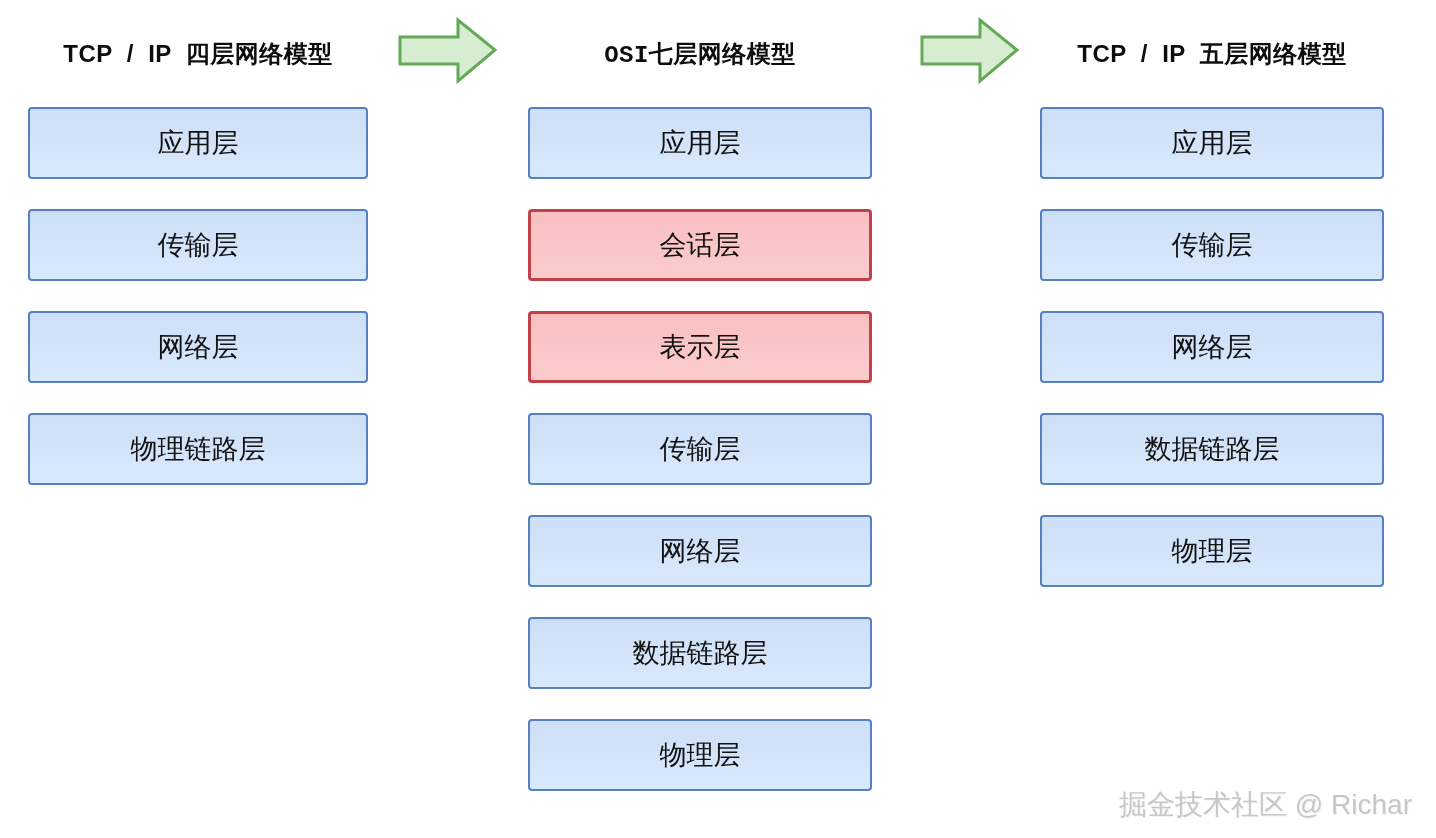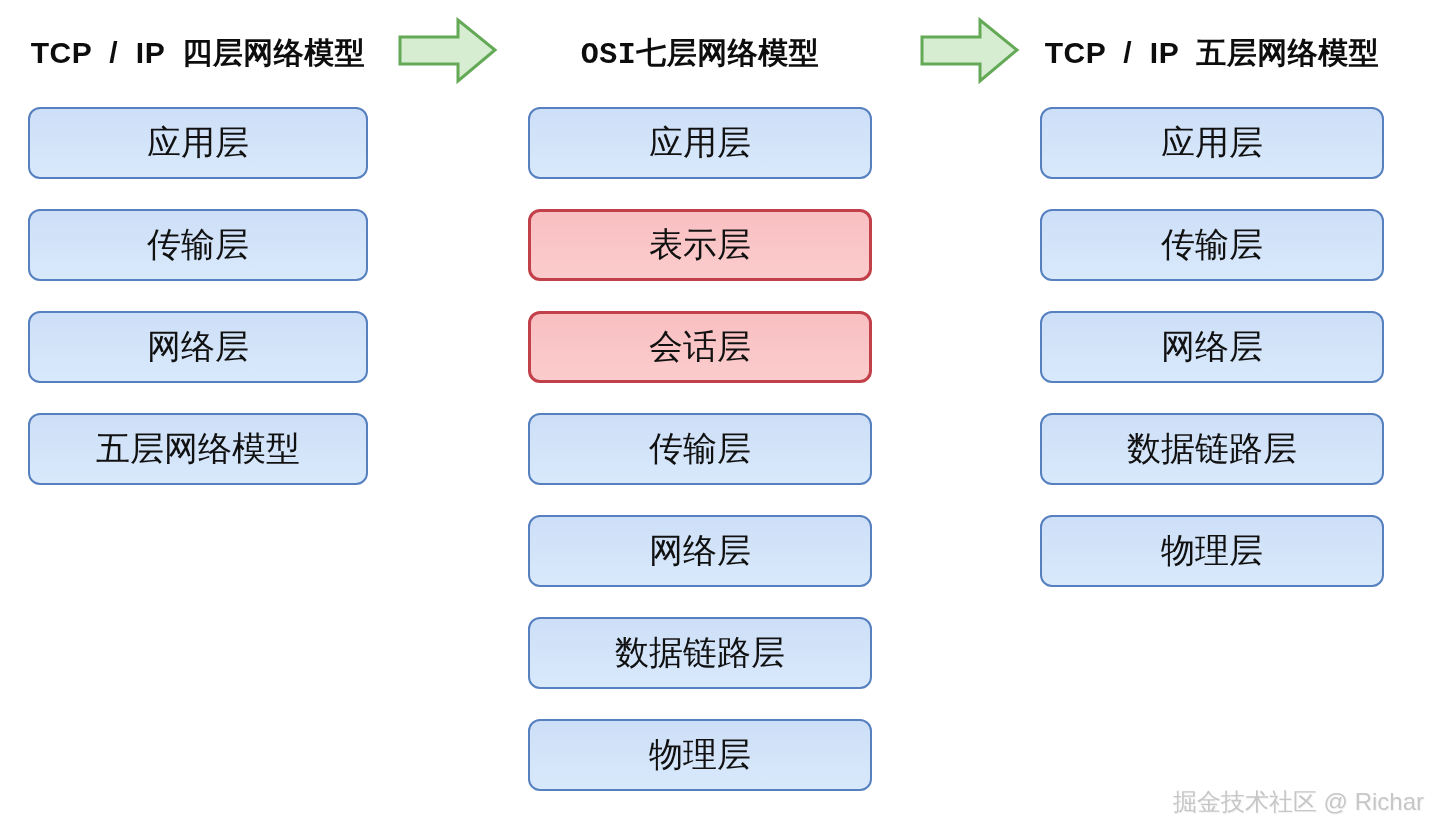--- a/index.html
+++ b/index.html
@@ -13,36 +13,36 @@
   .canvas { position: absolute; inset: 0; }
 
   .col { position: absolute; top: 30px; }
   .col-c1 { left: 28px;   width: 340px; }
   .col-c2 { left: 528px;  width: 344px; font-family: Liberation Mono, monospace; }
   .col-c3 { left: 1040px; width: 344px; }
 
   .col-title {
     height: 47px;
     display: flex; align-items: center; justify-content: center;
-    font-size: 30px; font-weight: 700; color: #0d0d0d;
+    font-size: 24px; font-weight: 700; color: #0d0d0d;
     letter-spacing: 0.5px;
     white-space: pre;
   }
 
   .boxes {
     margin-top: 30px;
     display: flex; flex-direction: column; gap: 30px;
   }
 
   .layer-box {
     box-sizing: border-box;
     height: 72px;
-    border-radius: 12px;
+    border-radius: 4px;
     display: flex; align-items: center; justify-content: center;
-    font-size: 34px; font-weight: 500; color: #111111; text-align: right;
+    font-size: 27px; font-weight: 500; color: #111111; text-align: right;
   }
   .layer-box.blue {
     background: linear-gradient(180deg, var(--blue-fill, #cddff7) 0%, var(--blue-fill-light, #d9e9fc) 100%);
     border: 2.5px solid var(--blue-border, #5680bf);
   }
   .layer-box.red {
     background: linear-gradient(180deg, var(--red-fill, #f9bfc1) 0%, var(--red-fill-light, #fbcccd) 100%);
     border: 3px solid var(--red-border, #c2404a);
   }
 
@@ -51,22 +51,22 @@
   .arrow-2 { left: 920px; }
   .arrow polygon {
     fill: var(--arrow-fill, #d6edd2);
     stroke: var(--arrow-border, #63a956);
     stroke-width: 3;
     stroke-linejoin: miter;
   }
 
   .watermark {
     position: absolute;
-    top: 786px; right: 12px;
-    font-size: 24px;
+    top: 786px; right: 24px;
+    font-size: 28px;
     color: var(--watermark, #c7c7c7);
     text-shadow: 1px 1px 0 #f4f4f4;
     white-space: nowrap;
   }
 </style>
 </head>
 <body>
 
 <div class="canvas">
 
@@ -76,40 +76,40 @@
         <div class="layer-box blue">
           <span>应用层</span>
         </div>
         <div class="layer-box blue">
           <span>传输层</span>
         </div>
         <div class="layer-box blue">
           <span>网络层</span>
         </div>
         <div class="layer-box blue">
-          <span>五层网络模型</span>
+          <span>物理链路层</span>
         </div>
       </div>
   </div>
 
   <svg class="arrow arrow-1" viewBox="0 0 100 67" aria-hidden="true">
     <polygon points="2,20 60,20 60,3 97,33 60,64 60,47 2,47"></polygon>
   </svg>
 
   <div class="col col-c2">
     <div class="col-title">OSI七层网络模型</div>
     <div class="boxes">
         <div class="layer-box blue">
           <span>应用层</span>
         </div>
         <div class="layer-box red">
-          <span>表示层</span>
+          <span>会话层</span>
         </div>
         <div class="layer-box red">
-          <span>会话层</span>
+          <span>表示层</span>
         </div>
         <div class="layer-box blue">
           <span>传输层</span>
         </div>
         <div class="layer-box blue">
           <span>网络层</span>
         </div>
         <div class="layer-box blue">
           <span>数据链路层</span>
         </div>

